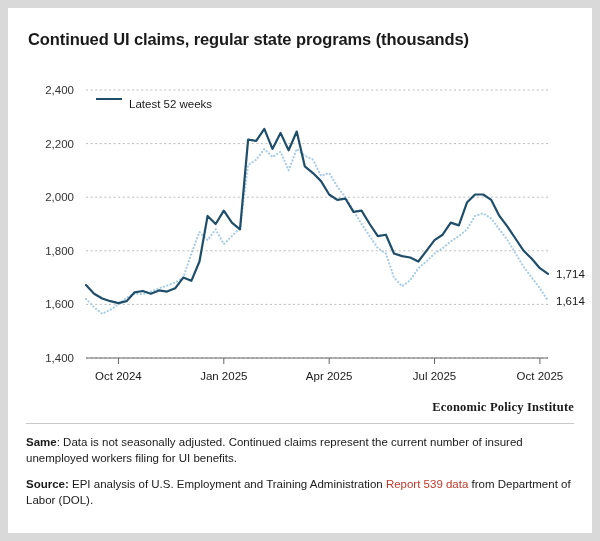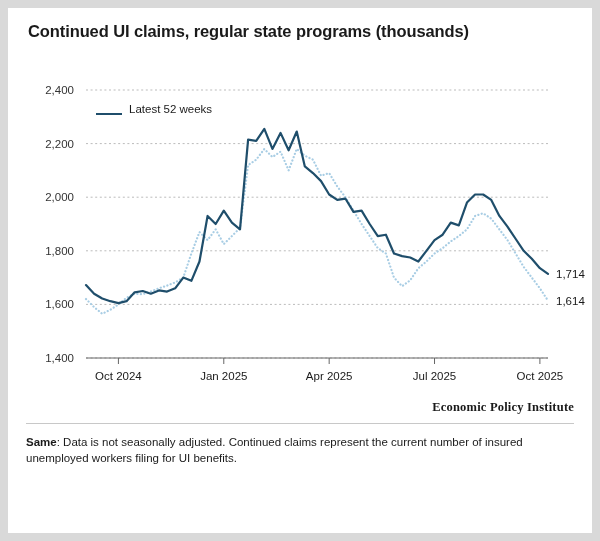--- a/index.html
+++ b/index.html
@@ -18,21 +18,21 @@
     left: 8px;
     top: 8px;
     width: 584px;
     height: 525px;
     background: #ffffff;
     box-sizing: border-box;
   }
   .chart-title {
     position: absolute;
     left: 20px;
-    top: 14px;
+    top: 22px;
     font-size: 16.5px;
     font-weight: bold;
     color: #1a1a1a;
     letter-spacing: -0.1px;
   }
   .plot-wrap {
     position: absolute;
     left: 0;
     top: 58px;
     width: 584px;
@@ -43,21 +43,21 @@
   }
   .legend {
     position: absolute;
     left: 88px;
     top: 32px;
     font-size: 11.5px;
     color: #1a1a1a;
   }
   .legend-row {
     display: flex;
-    align-items: flex-end;
+    align-items: flex-start;
     height: 17px;
   }
   .legend-swatch {
     width: 26px;
     height: 0;
     border-top: 2.2px solid #1f4e6b;
     margin-right: 7px;
   }
   .legend-swatch.dotted {
     border-top: 2.2px dotted #a8cde4;
@@ -173,14 +173,17 @@
     </div>
   </div>
 
   <div class="attribution">Economic Policy Institute</div>
   <div class="divider"></div>
 
   <div class="notes">
     <span class="bold">Same</span><span>: Data is not seasonally adjusted. Continued claims represent the current number of insured unemployed workers filing for UI benefits.</span>
   </div>
 
+  <div class="source">
+    <span class="bold">Source:</span><span> EPI analysis of U.S. Employment and Training Administration </span><span class="link">Report 539 data</span><span> from Department of Labor (DOL).</span>
+  </div>
 
 </div>
 
 </body></html>

